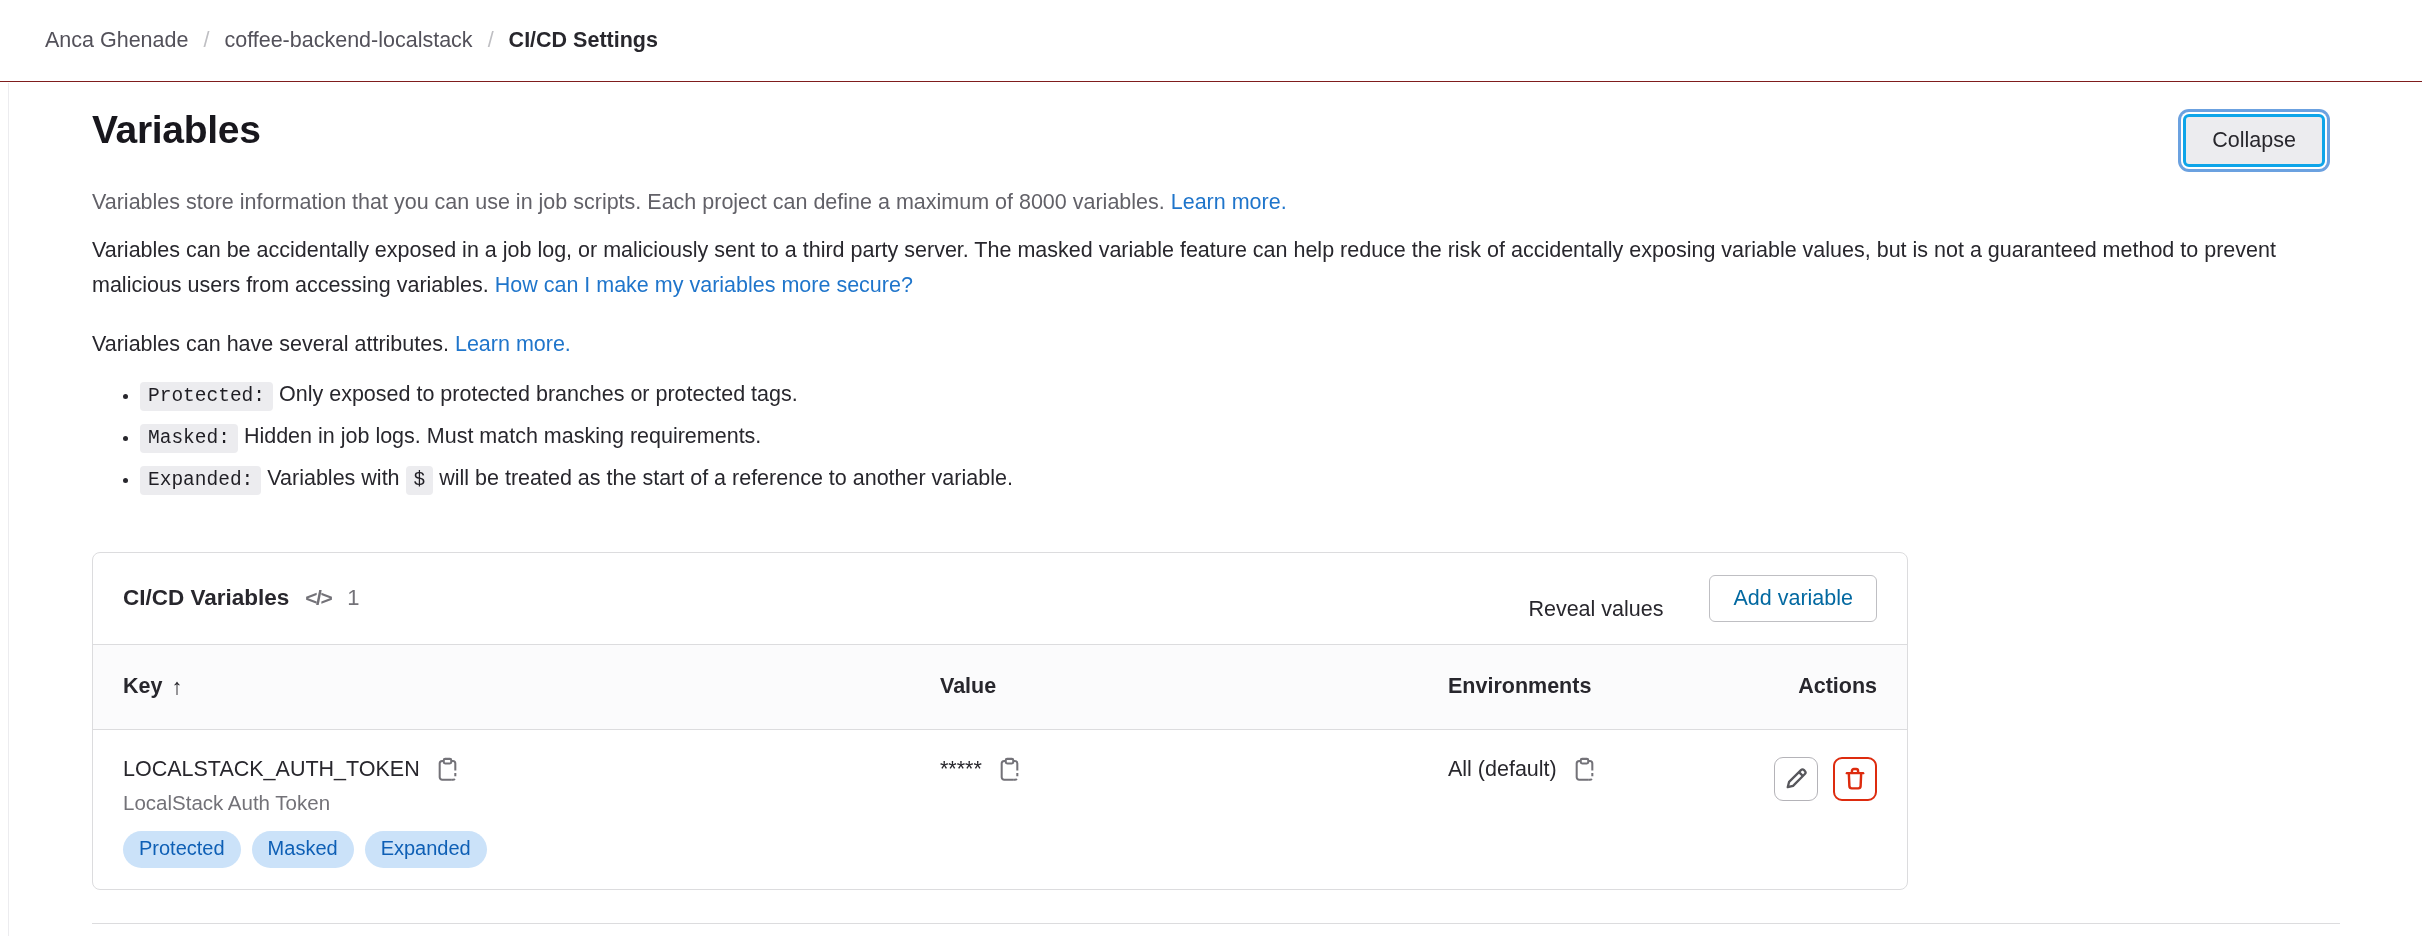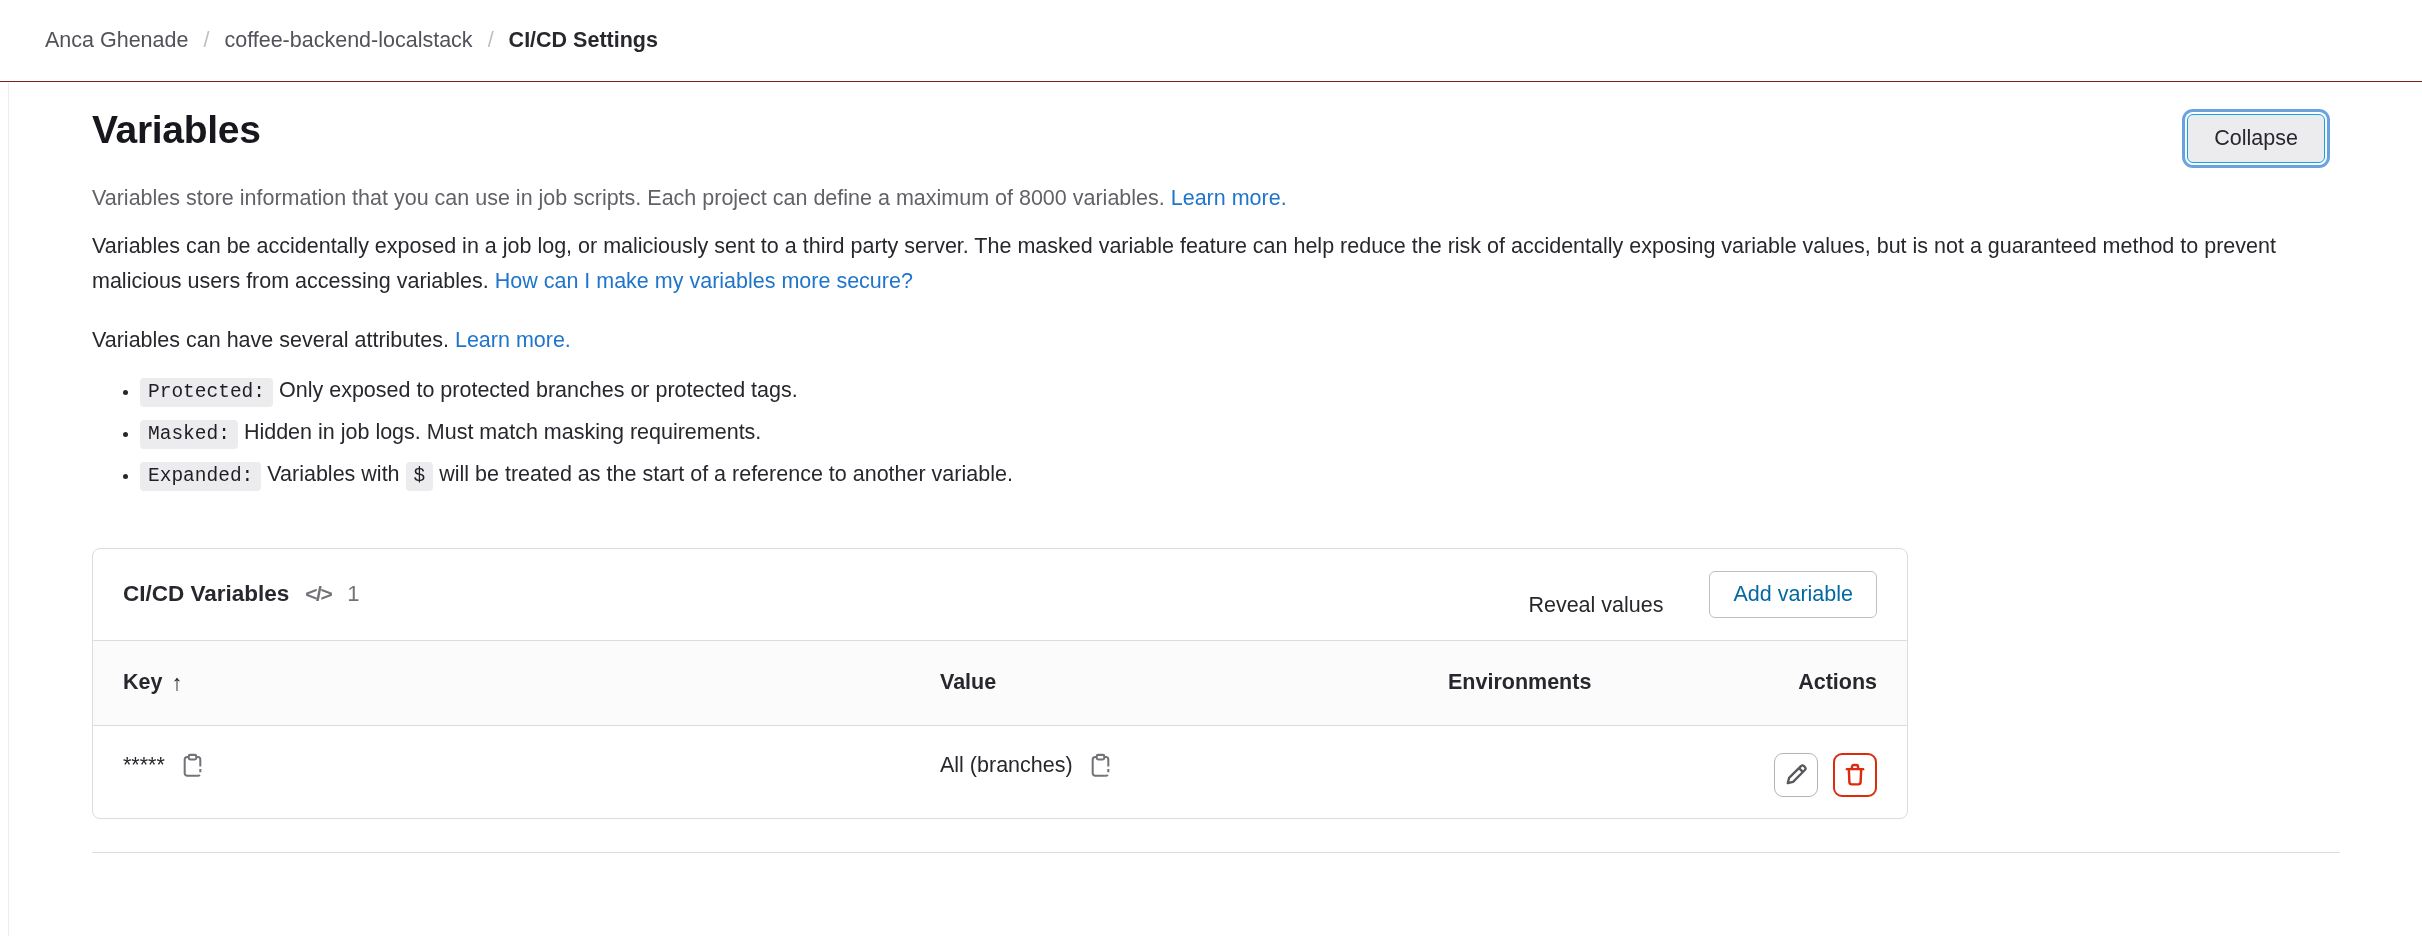--- a/index.html
+++ b/index.html
@@ -22,21 +22,21 @@
   .crumb { color:#53515a; text-decoration:none; cursor:pointer; }
   .crumb-sep { color:#bfbfc3; }
   .crumb-current { color:#28272d; font-weight:700; }
 
   
   .main { padding: 0 92px; }
   .page-header { display:flex; justify-content:space-between; align-items:flex-start; margin-top:26px; }
   h1.page-title { margin:0; font-size:39px; line-height:1.15; font-weight:700; color:#18171d; letter-spacing:-0.3px; }
   .collapse-btn {
     font-family:inherit; font-size:21.5px; color:#28272d;
-    background:#ececef; border:1px solid #0ea5e9; border-radius:6px;
+    background:#ececef; border:3px solid #0ea5e9; border-radius:6px;
     padding:11px 26px; margin-top:6px; margin-right:5px; cursor:pointer;
     box-shadow: 0 0 0 2px #ffffff, 0 0 0 5px #6ba1e0;
   }
 
   p { margin:0; }
   .lead { margin-top:19px; color:#626168; line-height:1.5; }
   .note { margin-top:15px; color:#28272d; line-height:1.62; }
   .attrs-intro { margin-top:29px; color:#28272d; }
   a.doc-link { color:#1f75cb; text-decoration:none; cursor:pointer;text-align:center; }
 
@@ -170,37 +170,55 @@
         <span>Key</span>
         <span class="sort-arrow">↑</span>
       </div>
       <div>Value</div>
       <div>Environments</div>
       <div class="th-actions">Actions</div>
     </div>
 
     <div class="grid-cols table-row">
 
+      <div>
+        <div class="cell-line">
+          <span class="key-text">LOCALSTACK_AUTH_TOKEN</span>
+          <button class="copy-btn" title="">
+            <svg viewBox="0 0 16 16" width="25" height="25" fill="none" stroke="#737278" stroke-width="1.3">
+              <path d="M10.8 14.6H4.6A1.6 1.6 0 0 1 3 13V4.2a1.6 1.6 0 0 1 1.6-1.6h6.8A1.6 1.6 0 0 1 13 4.2v4.4"></path>
+              <path d="M13 10.3v2.7a1.6 1.6 0 0 1-1.6 1.6h-1.2" stroke-dasharray="2 1.7"></path>
+              <rect x="5.6" y="1.2" width="4.8" height="2.9" rx="0.9" fill="#ffffff"></rect>
+            </svg>
+          </button>
+        </div>
+        <div class="key-desc">LocalStack Auth Token</div>
+        <div class="badges">
+          <span class="badge">Protected</span>
+          <span class="badge">Masked</span>
+          <span class="badge">Expanded</span>
+        </div>
+      </div>
 
       <div>
         <div class="cell-line">
           <span>*****</span>
           <button class="copy-btn">
             <svg viewBox="0 0 16 16" width="25" height="25" fill="none" stroke="#737278" stroke-width="1.3">
               <path d="M10.8 14.6H4.6A1.6 1.6 0 0 1 3 13V4.2a1.6 1.6 0 0 1 1.6-1.6h6.8A1.6 1.6 0 0 1 13 4.2v4.4"></path>
               <path d="M13 10.3v2.7a1.6 1.6 0 0 1-1.6 1.6h-1.2" stroke-dasharray="2 1.7"></path>
               <rect x="5.6" y="1.2" width="4.8" height="2.9" rx="0.9" fill="#ffffff"></rect>
             </svg>
           </button>
         </div>
       </div>
 
       <div>
         <div class="cell-line">
-          <span>All (branches)</span>
+          <span>All (default)</span>
           <button class="copy-btn">
             <svg viewBox="0 0 16 16" width="25" height="25" fill="none" stroke="#737278" stroke-width="1.3">
               <path d="M10.8 14.6H4.6A1.6 1.6 0 0 1 3 13V4.2a1.6 1.6 0 0 1 1.6-1.6h6.8A1.6 1.6 0 0 1 13 4.2v4.4"></path>
               <path d="M13 10.3v2.7a1.6 1.6 0 0 1-1.6 1.6h-1.2" stroke-dasharray="2 1.7"></path>
               <rect x="5.6" y="1.2" width="4.8" height="2.9" rx="0.9" fill="#ffffff"></rect>
             </svg>
           </button>
         </div>
       </div>
 

